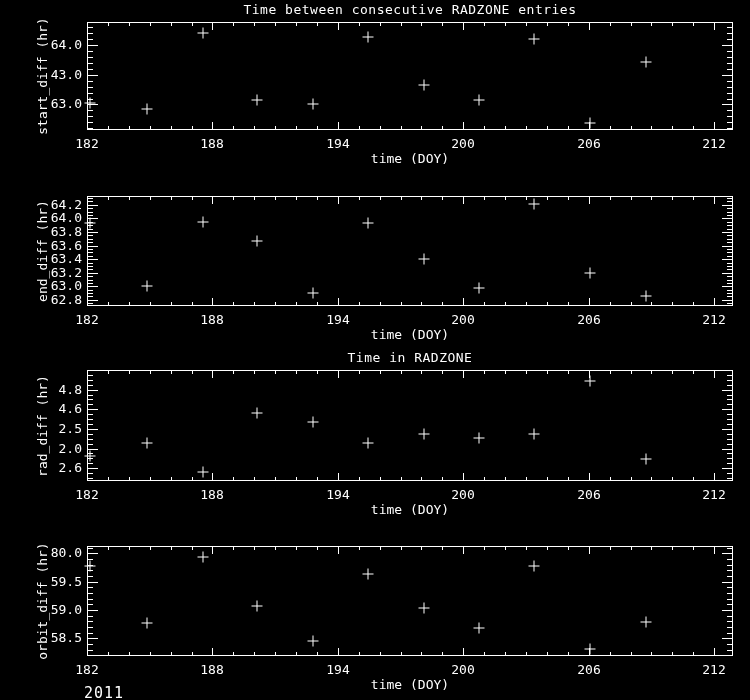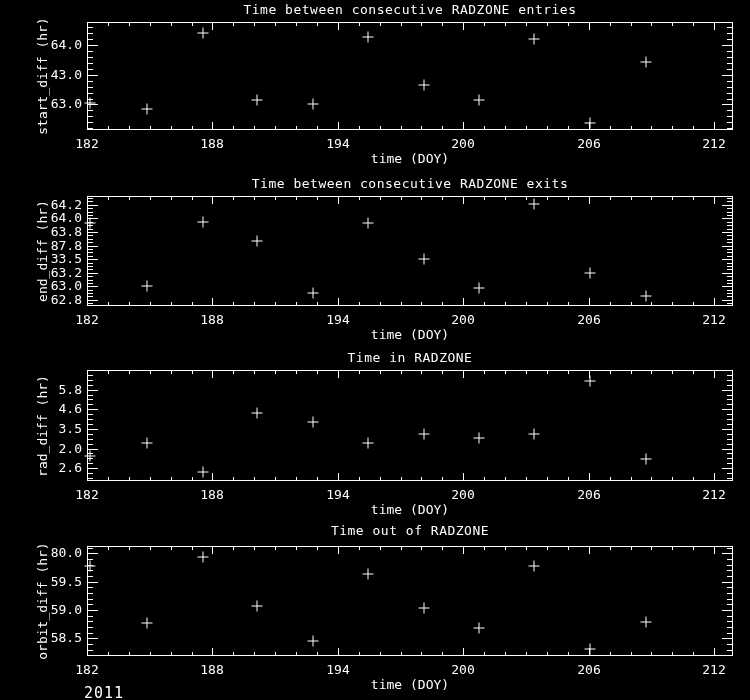--- a/index.html
+++ b/index.html
@@ -155,21 +155,20 @@
       <div class="marker" style="left: 257px; top: 100px;"></div>
       <div class="marker" style="left: 313px; top: 104px;"></div>
       <div class="marker" style="left: 368px; top: 37px;"></div>
       <div class="marker" style="left: 424px; top: 85px;"></div>
       <div class="marker" style="left: 479px; top: 100px;"></div>
       <div class="marker" style="left: 534px; top: 39px;"></div>
       <div class="marker" style="left: 590px; top: 123px;"></div>
       <div class="marker" style="left: 646px; top: 62px;"></div>
     </div>
     <div class="panel">
-      <div class="chart-title" style="left: 410px; top: 176px;">Time between consecutive RADZONE exits</div>
       <div class="plot-box" style="left: 87px; top: 196px; width: 646px; height: 110px;"></div>
       <div class="tick" style="left: 87px; top: 298px; width: 1px; height: 7px;"></div>
       <div class="tick" style="left: 87px; top: 197px; width: 1px; height: 7px;"></div>
       <div class="tick" style="left: 108px; top: 302px; width: 1px; height: 3px;"></div>
       <div class="tick" style="left: 108px; top: 197px; width: 1px; height: 3px;"></div>
       <div class="tick" style="left: 129px; top: 302px; width: 1px; height: 3px;"></div>
       <div class="tick" style="left: 129px; top: 197px; width: 1px; height: 3px;"></div>
       <div class="tick" style="left: 150px; top: 302px; width: 1px; height: 3px;"></div>
       <div class="tick" style="left: 150px; top: 197px; width: 1px; height: 3px;"></div>
       <div class="tick" style="left: 171px; top: 302px; width: 1px; height: 3px;"></div>
@@ -286,22 +285,22 @@
       <div class="tick" style="left: 727px; top: 208px; width: 5px; height: 1px;"></div>
       <div class="tick" style="left: 88px; top: 205px; width: 10px; height: 1px;"></div>
       <div class="tick" style="left: 722px; top: 205px; width: 10px; height: 1px;"></div>
       <div class="tick" style="left: 88px; top: 201px; width: 5px; height: 1px;"></div>
       <div class="tick" style="left: 727px; top: 201px; width: 5px; height: 1px;"></div>
       <div class="tick" style="left: 88px; top: 198px; width: 5px; height: 1px;"></div>
       <div class="tick" style="left: 727px; top: 198px; width: 5px; height: 1px;"></div>
       <div class="ytick-label" style="width: 82px; top: 292px;">62.8</div>
       <div class="ytick-label" style="width: 82px; top: 278px;">63.0</div>
       <div class="ytick-label" style="width: 82px; top: 265px;">63.2</div>
-      <div class="ytick-label" style="width: 82px; top: 251px;">33.5</div>
-      <div class="ytick-label" style="width: 82px; top: 238px;">87.8</div>
+      <div class="ytick-label" style="width: 82px; top: 251px;">63.4</div>
+      <div class="ytick-label" style="width: 82px; top: 238px;">63.6</div>
       <div class="ytick-label" style="width: 82px; top: 224px;">63.8</div>
       <div class="ytick-label" style="width: 82px; top: 210px;">64.0</div>
       <div class="ytick-label" style="width: 82px; top: 197px;">64.2</div>
       <div class="xtick-label" style="left: 87px; top: 312px;">182</div>
       <div class="xtick-label" style="left: 212px; top: 312px;">188</div>
       <div class="xtick-label" style="left: 338px; top: 312px;">194</div>
       <div class="xtick-label" style="left: 463px; top: 312px;">200</div>
       <div class="xtick-label" style="left: 589px; top: 312px;">206</div>
       <div class="xtick-label" style="left: 714px; top: 312px;">212</div>
       <div class="axis-xlabel" style="left: 410px; top: 327px;">time (DOY)</div>
@@ -422,23 +421,23 @@
       <div class="tick" style="left: 88px; top: 390px; width: 10px; height: 1px;"></div>
       <div class="tick" style="left: 722px; top: 390px; width: 10px; height: 1px;"></div>
       <div class="tick" style="left: 88px; top: 385px; width: 5px; height: 1px;"></div>
       <div class="tick" style="left: 727px; top: 385px; width: 5px; height: 1px;"></div>
       <div class="tick" style="left: 88px; top: 380px; width: 5px; height: 1px;"></div>
       <div class="tick" style="left: 727px; top: 380px; width: 5px; height: 1px;"></div>
       <div class="tick" style="left: 88px; top: 375px; width: 5px; height: 1px;"></div>
       <div class="tick" style="left: 727px; top: 375px; width: 5px; height: 1px;"></div>
       <div class="ytick-label" style="width: 82px; top: 460px;">2.6</div>
       <div class="ytick-label" style="width: 82px; top: 441px;">2.0</div>
-      <div class="ytick-label" style="width: 82px; top: 421px;">3.5</div>
+      <div class="ytick-label" style="width: 82px; top: 421px;">2.5</div>
       <div class="ytick-label" style="width: 82px; top: 401px;">4.6</div>
-      <div class="ytick-label" style="width: 82px; top: 382px;">5.8</div>
+      <div class="ytick-label" style="width: 82px; top: 382px;">4.8</div>
       <div class="xtick-label" style="left: 87px; top: 487px;">182</div>
       <div class="xtick-label" style="left: 212px; top: 487px;">188</div>
       <div class="xtick-label" style="left: 338px; top: 487px;">194</div>
       <div class="xtick-label" style="left: 463px; top: 487px;">200</div>
       <div class="xtick-label" style="left: 589px; top: 487px;">206</div>
       <div class="xtick-label" style="left: 714px; top: 487px;">212</div>
       <div class="axis-xlabel" style="left: 410px; top: 502px;">time (DOY)</div>
       <div class="axis-ylabel" style="left: 42px; top: 425.5px;">rad_diff (hr)</div>
       <div class="marker" style="left: 90px; top: 456px;"></div>
       <div class="marker" style="left: 147px; top: 443px;"></div>
@@ -446,21 +445,20 @@
       <div class="marker" style="left: 257px; top: 413px;"></div>
       <div class="marker" style="left: 313px; top: 422px;"></div>
       <div class="marker" style="left: 368px; top: 443px;"></div>
       <div class="marker" style="left: 424px; top: 434px;"></div>
       <div class="marker" style="left: 479px; top: 438px;"></div>
       <div class="marker" style="left: 534px; top: 434px;"></div>
       <div class="marker" style="left: 590px; top: 381px;"></div>
       <div class="marker" style="left: 646px; top: 459px;"></div>
     </div>
     <div class="panel">
-      <div class="chart-title" style="left: 410px; top: 523px;">Time out of RADZONE</div>
       <div class="plot-box" style="left: 87px; top: 546px; width: 646px; height: 110px;"></div>
       <div class="tick" style="left: 87px; top: 648px; width: 1px; height: 7px;"></div>
       <div class="tick" style="left: 87px; top: 547px; width: 1px; height: 7px;"></div>
       <div class="tick" style="left: 108px; top: 652px; width: 1px; height: 3px;"></div>
       <div class="tick" style="left: 108px; top: 547px; width: 1px; height: 3px;"></div>
       <div class="tick" style="left: 129px; top: 652px; width: 1px; height: 3px;"></div>
       <div class="tick" style="left: 129px; top: 547px; width: 1px; height: 3px;"></div>
       <div class="tick" style="left: 150px; top: 652px; width: 1px; height: 3px;"></div>
       <div class="tick" style="left: 150px; top: 547px; width: 1px; height: 3px;"></div>
       <div class="tick" style="left: 171px; top: 652px; width: 1px; height: 3px;"></div>

